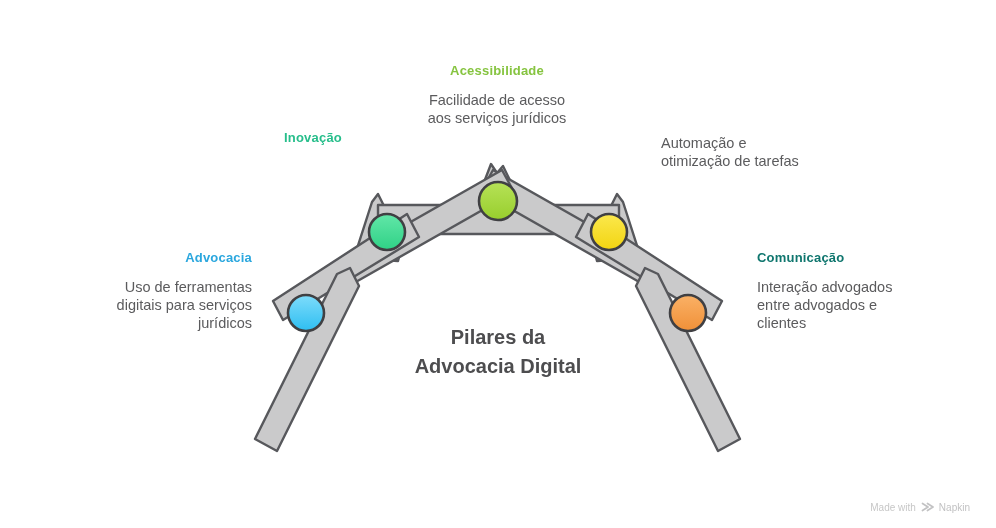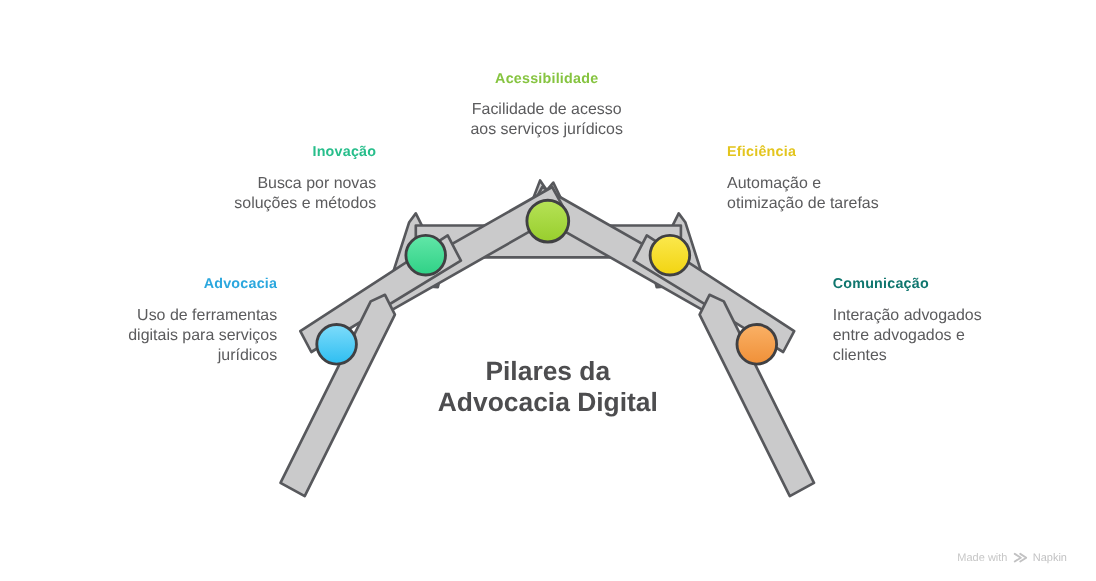--- a/index.html
+++ b/index.html
@@ -18,21 +18,21 @@
   .align-right{text-align:right;}
   .align-left{text-align:left;}
   .align-center{text-align:center;}
   .block-tecnologia{top:246px;right:744px;width:210px;}
   .block-inovacao{top:126px;right:654px;width:210px;}
   .block-acessibilidade{top:59px;left:347px;width:300px;}
   .block-eficiencia{top:126px;left:661px;width:230px;}
   .block-comunicacao{top:246px;left:757px;width:200px;}
   .main-title{
     top:323px;left:348px;width:300px;text-align:center;
-    font-size:24px;font-weight:bold;line-height:29px;color:#4d4d4f;
+    font-size:20px;font-weight:bold;line-height:29px;color:#4d4d4f;
   }
   .watermark{
     position:absolute;right:26px;bottom:15px;display:flex;align-items:center;gap:5px;
     font-size:10px;color:#c7c7c7;
   }
   .watermark .brand{font-weight:normal;color:#c2c2c3;}
 </style>
 </head>
 <body>
 
@@ -98,36 +98,31 @@
     <div class="pillar-label" style="color: rgb(43, 167, 222);">Advocacia</div>
     <div class="pillar-desc">
       <div>Uso de ferramentas</div>
       <div>digitais para serviços</div>
       <div>jurídicos</div>
     </div>
   </div>
 
   <div class="textblock block-inovacao align-right">
     <div class="pillar-label" style="color: rgb(39, 190, 139);">Inovação</div>
-    <div class="pillar-desc">
-      <div>Busca por novas</div>
-      <div>soluções e métodos</div>
-    </div>
   </div>
 
   <div class="textblock block-acessibilidade align-center">
     <div class="pillar-label" style="color: rgb(134, 196, 64);">Acessibilidade</div>
     <div class="pillar-desc">
       <div>Facilidade de acesso</div>
       <div>aos serviços jurídicos</div>
     </div>
   </div>
 
   <div class="textblock block-eficiencia align-left">
-    <div class="pillar-label" style="color: rgb(227, 197, 30);">Eficiência</div>
     <div class="pillar-desc">
       <div>Automação e</div>
       <div>otimização de tarefas</div>
     </div>
   </div>
 
   <div class="textblock block-comunicacao align-left">
     <div class="pillar-label" style="color: #0f766e;">Comunicação</div>
     <div class="pillar-desc">
       <div>Interação advogados</div>

